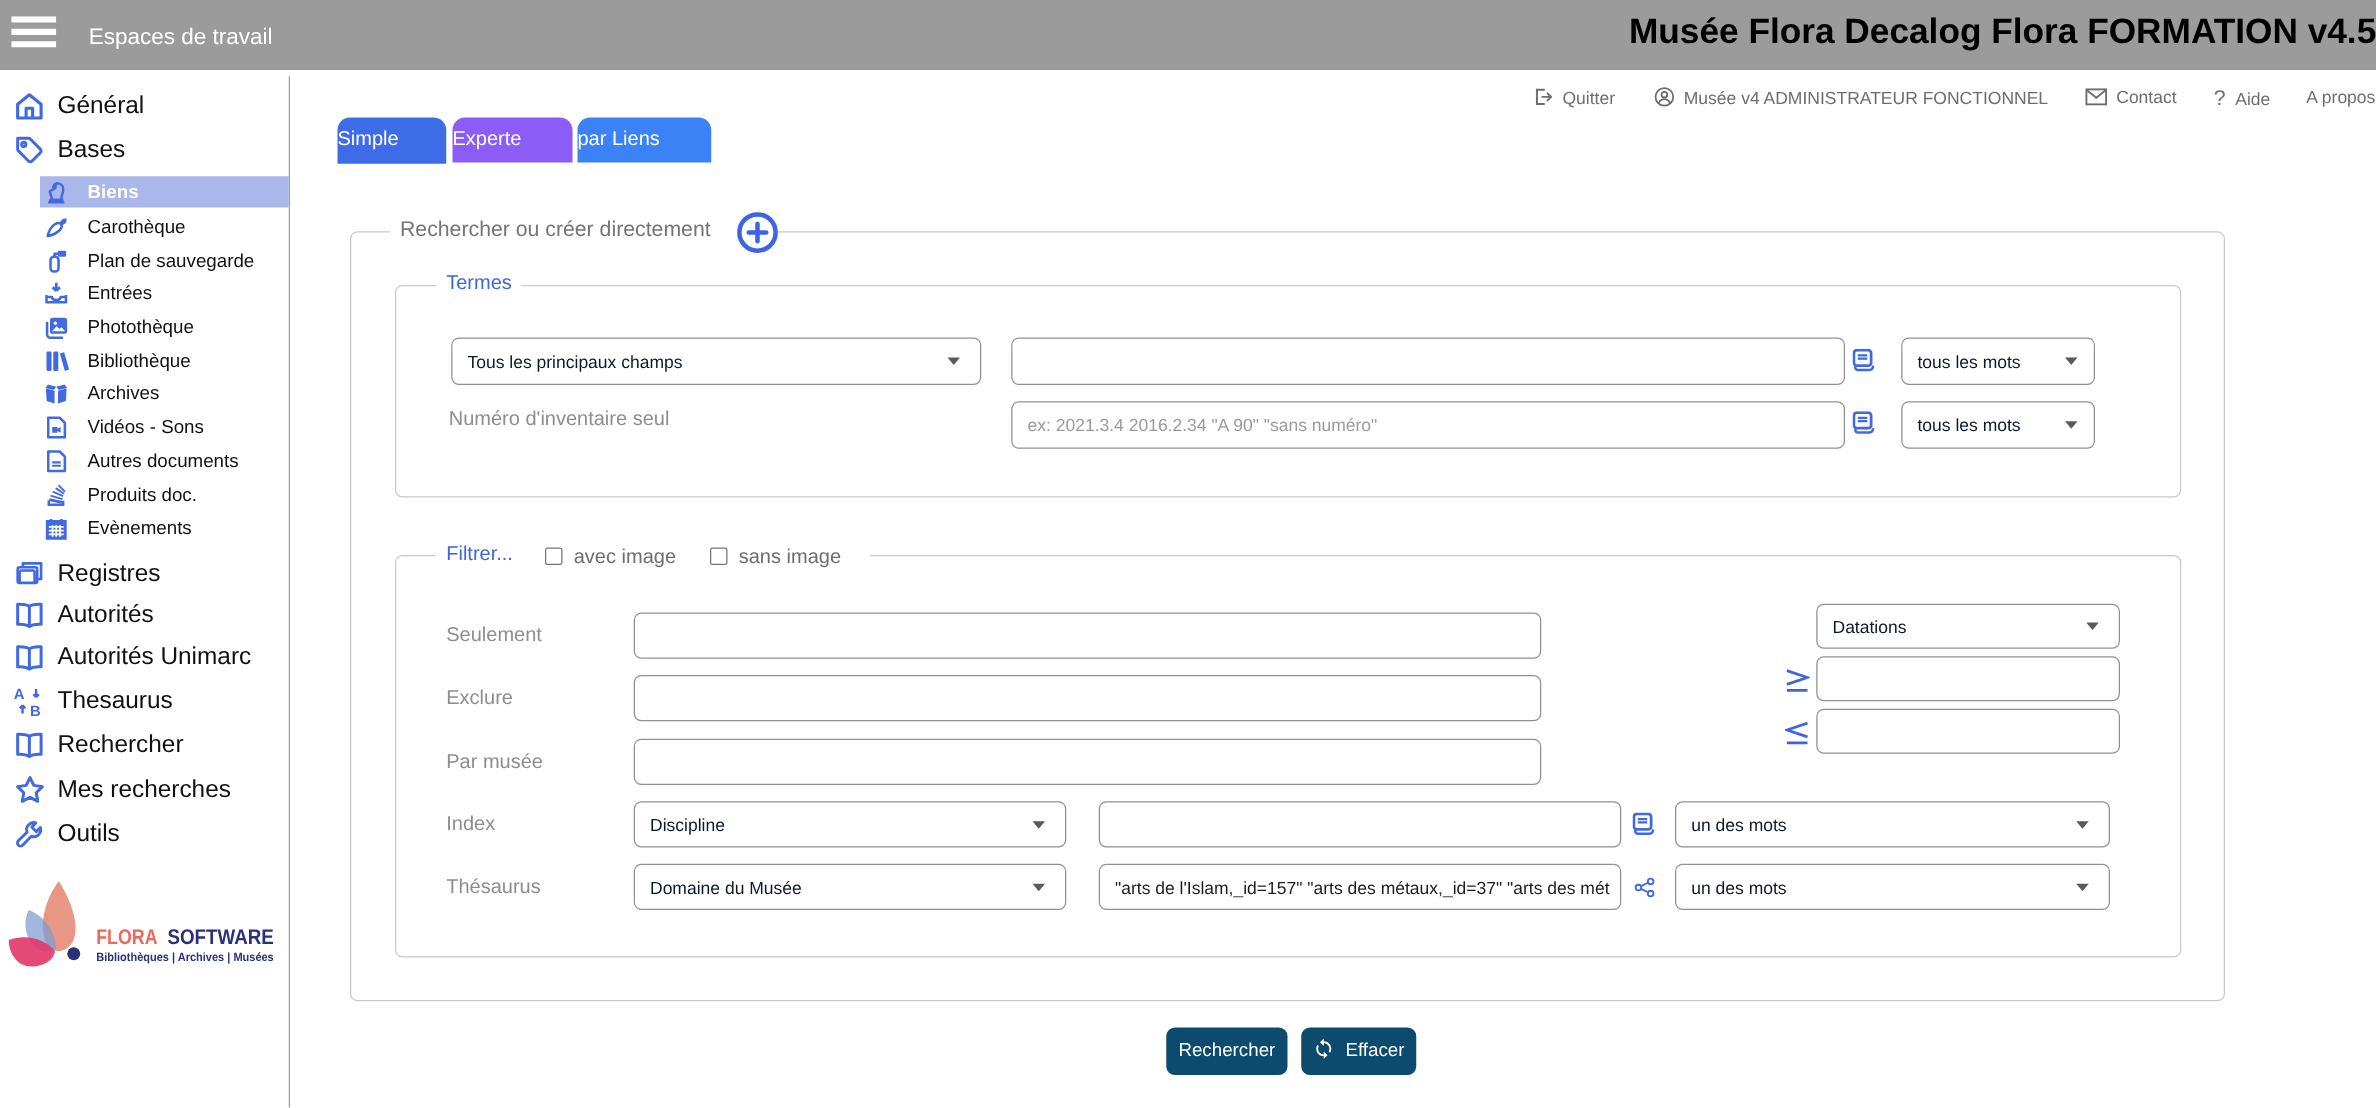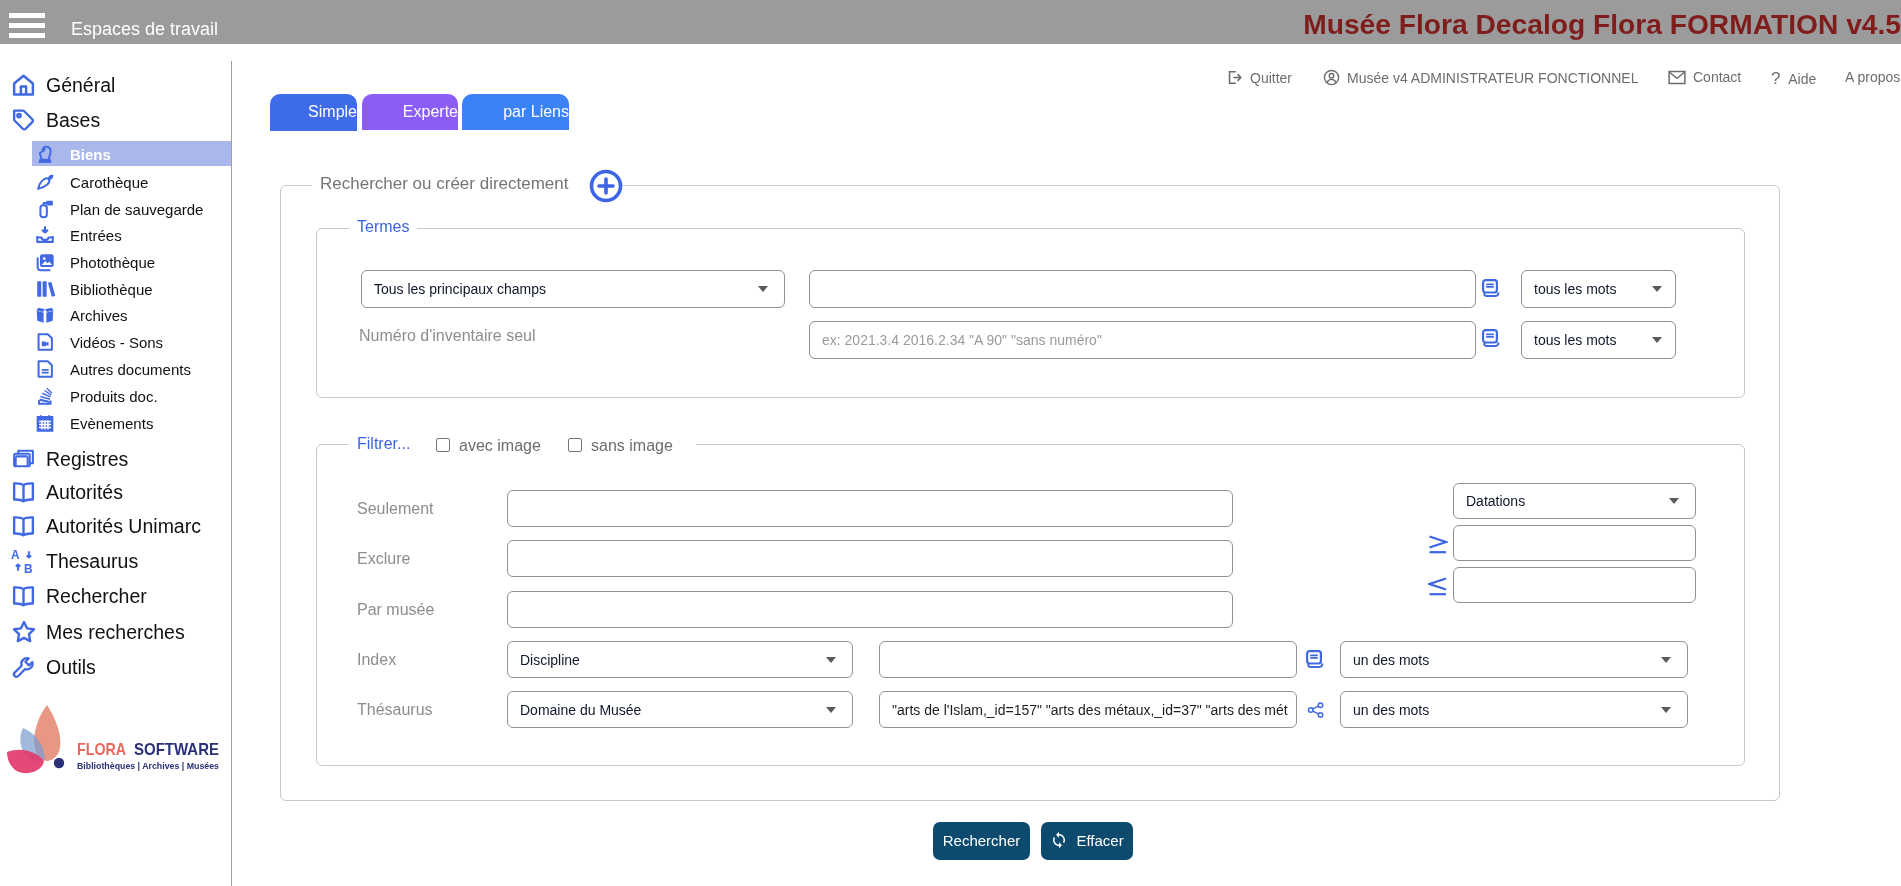--- a/index.html
+++ b/index.html
@@ -1,42 +1,42 @@
 <!DOCTYPE html>
 <html><head>
 <meta charset="utf-8">
 <style>
 * { margin:0; padding:0; box-sizing:border-box; }
 html,body { width:1901px; height:886px; overflow:hidden; font-family:"Liberation Sans", sans-serif; background:#fff; }
 .abs { position:absolute; }
 
 
-#topbar { position:absolute; left:0; top:0; width:1901px; height:44px; background:#9b9b9b; }
+#topbar { position:absolute; left:0; top:0; width:1901px; height:56px; background:#9b9b9b; }
 #burger { position:absolute; left:9px; top:13px; }
 #espaces { position:absolute; left:71px; top:19px; color:#fff; font-size:18px; }
-#apptitle { position:absolute; right:0px; top:8px; color:#7f1d1d; font-size:28.2px; font-weight:bold; white-space:nowrap; }
+#apptitle { position:absolute; right:0px; top:8px; color:#000000; font-size:28.2px; font-weight:bold; white-space:nowrap; }
 
 
 #sidebar { position:absolute; left:0; top:61px; width:232px; height:825px; background:#fff; border-right:1px solid #9f9f9f; }
 .nav1 { position:absolute; left:0; width:231px; height:26px; }
 .nav1 .txt { position:absolute; left:46px; top:50%; transform:translateY(-50%); font-size:19.5px; color:#111; white-space:nowrap; }
 .nav1 svg { position:absolute; left:11px; top:50%; transform:translateY(-50%); }
 .nav2 { position:absolute; left:0; width:231px; height:25px; }
 .nav2 .txt { position:absolute; left:70px; top:50%; transform:translateY(-50%); font-size:15px; color:#111; white-space:nowrap; }
 .nav2 svg { position:absolute; left:34px; top:50%; transform:translateY(-50%); }
 .nav2.sel { background:#aab7ea; left:32px; width:199px; }
 .nav2.sel svg { left:2px; }
 .nav2.sel .txt { left:38px; color:#fff; font-weight:bold; }
 
 
 .util { position:absolute; top:69px; height:18px; color:#6d6d6d; font-size:14px; white-space:nowrap; }
 .util svg { vertical-align:-3px; margin-right:7px; }
 
 
-.tab { position:absolute; top:94px; height:37px; border-radius:10px 10px 0 0; color:#fff; font-size:16px; text-align:right; line-height:35px; }
+.tab { position:absolute; top:94px; height:37px; border-radius:10px 10px 0 0; color:#fff; font-size:16px; text-align:left; line-height:35px; }
 #tab1 { left:270px; width:87px; background:#3e6be8; }
 #tab2 { left:362px; width:96px; background:#8b5cf6; height:36px; }
 #tab3 { left:462px; width:107px; background:#3b82f6; height:36px; }
 
 
 .fs { position:absolute; border:1px solid #c9c9c9; border-radius:6px; }
 .legend { position:absolute; background:#fff; white-space:nowrap; padding:0 8px; }
 #fs-outer { left:280px; top:185px; width:1500px; height:616px; }
 #lg-outer { left:312px; top:174px; font-size:17px; color:#757575; padding-right:24px; }
 #fs-termes { left:316px; top:228px; width:1429px; height:170px; }

